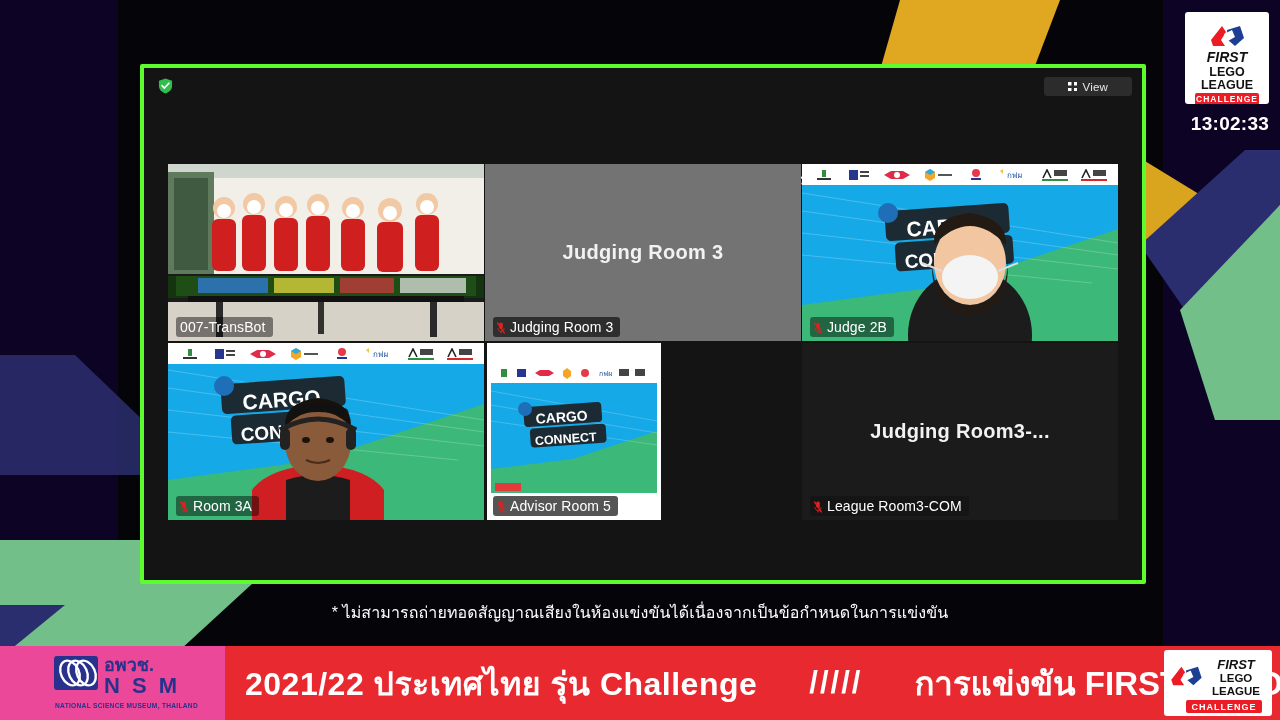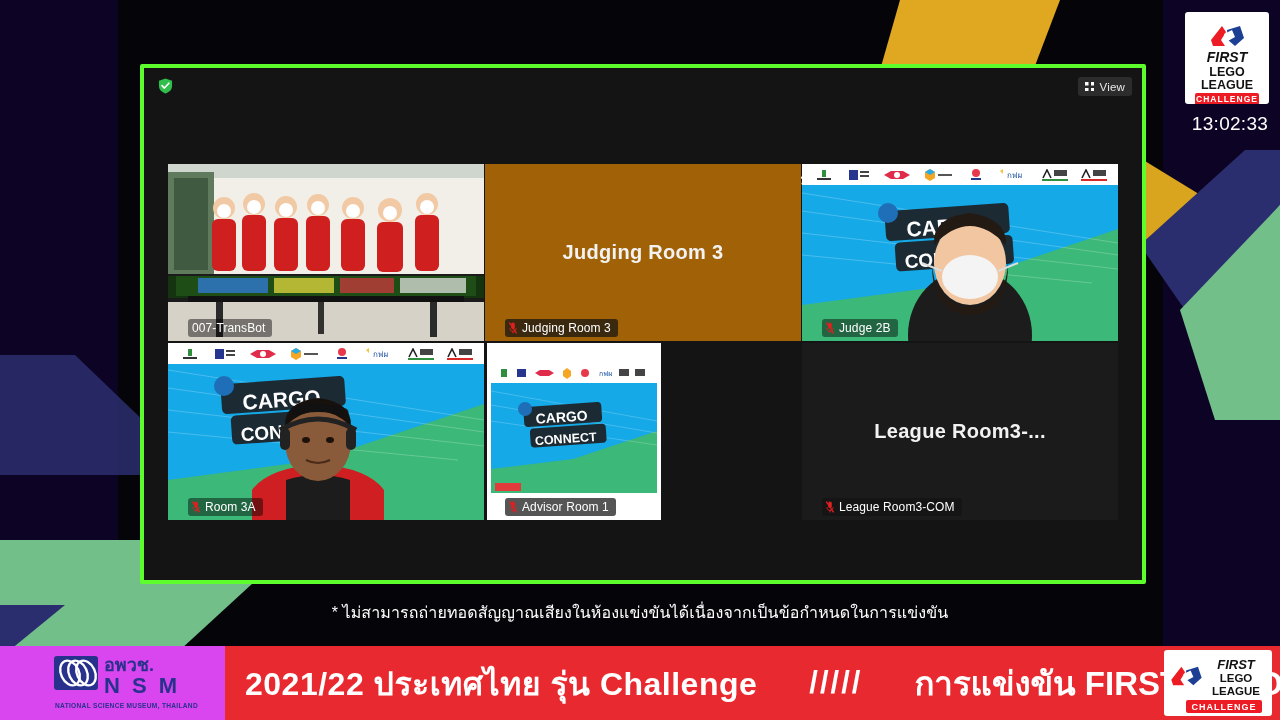--- a/index.html
+++ b/index.html
@@ -18,46 +18,46 @@
     background:#141414; border:4px solid #5dfc2d; border-radius:2px;
   }
   #zoom-topbar { position:absolute; left:0; top:0; right:0; height:38px; }
 
   .shield {
     position:absolute; left:14px; top:10px; width:15px; height:16px;
   }
   .viewbtn {
     position:absolute; right:10px; top:9px; height:19px;
     display:flex; align-items:center; gap:5px;
-    background:#2c2c2c; border-radius:3px; padding:0 7px;
+    background:#2c2c2c; border-radius:3px; padding:0 24px;
     color:#e8e8e8; font-size:11.5px; letter-spacing:.2px;
   }
   .grid-glyph { display:inline-block; width:9px; height:9px;
                 background:
                   linear-gradient(#fff,#fff) 0 0/3.5px 3.5px no-repeat,
                   linear-gradient(#fff,#fff) 5.5px 0/3.5px 3.5px no-repeat,
                   linear-gradient(#fff,#fff) 0 5.5px/3.5px 3.5px no-repeat,
                   linear-gradient(#fff,#fff) 5.5px 5.5px/3.5px 3.5px no-repeat; }
 
   #cursor { position:absolute; left:650px; top:101px; width:12px; height:18px; }
 
   
   #tile-grid {
     position:absolute; left:24px; top:96px; width:950px; height:358px;
     display:grid; grid-template-columns:repeat(3,316px); grid-template-rows:repeat(2,177px);
     gap:2px 1px;
   }
   .tile { position:relative; overflow:hidden; background:#161616; }
 
   .name-tag {
-    position:absolute; left:20px; bottom:4px; z-index:9;
+    position:absolute; left:8px; bottom:4px; z-index:9;
     display:flex; align-items:center; gap:5px;
     padding:2px 7px 2px 4px; border-radius:3px;
     background:rgba(20,20,20,.72); color:#fff;
-    font-size:12px; white-space:nowrap; letter-spacing:.1px;
+    font-size:14px; white-space:nowrap; letter-spacing:.1px;
   }
   .name-tag.plain { background:rgba(0,0,0,.45); }
   .mic-muted { width:8px; height:12px; flex:none; }
 
   .placeholder-name {
     position:absolute; inset:0; display:flex; align-items:center; justify-content:center;
     color:#f2f2f2; font-size:20px; font-weight:bold; letter-spacing:.3px;
   }
 
   
@@ -68,36 +68,36 @@
   
   .cc-bg { position:absolute; left:0; top:21px; right:0; bottom:0; }
 
   
   #footnote {
     position:absolute; left:0; top:600px; width:1280px; text-align:center;
     color:#ffffff; font-size:16px; letter-spacing:.1px;
   }
 
   
-  #banner { position:absolute; left:0; bottom:0; width:1280px; height:74px; background:#d946ef; }
+  #banner { position:absolute; left:0; bottom:0; width:1280px; height:74px; background:#ec4899; }
   #banner-red { position:absolute; left:225px; top:0; right:0; height:74px; background:#e8292f; }
   #nsm-logo { position:absolute; left:50px; top:6px; width:170px; height:62px; }
   #banner-text {
     position:absolute; left:245px; top:0; height:74px; right:0;
     display:flex; align-items:center; gap:52px; color:#fff; overflow:hidden;
   }
   .ban-main { font-size:32px; font-weight:bold; letter-spacing:.5px; white-space:nowrap; }
   .ban-slashes { font-size:31px; font-weight:bold; letter-spacing:2px; }
   .ban-marquee { font-size:33px; font-weight:bold; white-space:nowrap; }
 
   
   #fll-logo-top { position:absolute; left:1185px; top:12px; width:84px; height:92px; }
   #fll-logo-banner { position:absolute; right:8px; bottom:4px; width:108px; height:66px; }
   #clock { position:absolute; left:1186px; top:113px; width:88px; text-align:center;
-           color:#ffffff; font-size:19px; font-weight:normal; letter-spacing:.3px; }
+           color:#ffffff; font-size:19px; font-weight:bold; letter-spacing:.3px; }
 </style>
 </head>
 <body>
 
 <div id="stage">
 
   <div class="bg">
     <svg viewBox="0 0 1280 720" xmlns="http://www.w3.org/2000/svg">
       <rect x="0" y="0" width="1280" height="720" fill="#0d0425"></rect>
 
@@ -190,21 +190,21 @@
 
           <rect x="48" y="138" width="7" height="35" fill="#2a2a2a"></rect>
           <rect x="262" y="138" width="7" height="35" fill="#2a2a2a"></rect>
           <rect x="150" y="138" width="6" height="32" fill="#33312e"></rect>
         </svg>
         <div class="name-tag plain">
           <span>007-TransBot</span>
         </div>
       </div>
 
-      <div class="tile" style="background:#a16207;">
+      <div class="tile" style="background:#737373;">
         <div class="placeholder-name">Judging Room 3</div>
         <div class="name-tag">
           <span class="mic-muted">
             <svg viewBox="0 0 8 12" xmlns="http://www.w3.org/2000/svg">
               <rect x="2.2" y="0.5" width="3.6" height="6.6" rx="1.8" fill="#e02020"></rect>
               <path d="M1 6.2 C1 8.3 2.3 9.4 4 9.4 C5.7 9.4 7 8.3 7 6.2" stroke="#e02020" stroke-width="1" fill="none"></path>
               <line x1="4" y1="9.4" x2="4" y2="11.4" stroke="#e02020" stroke-width="1"></line>
               <line x1="0.4" y1="0.6" x2="7.6" y2="11.4" stroke="#e02020" stroke-width="1.3"></line>
             </svg>
           </span>
@@ -410,26 +410,26 @@
         </div>
         <div class="name-tag">
           <span class="mic-muted">
             <svg viewBox="0 0 8 12" xmlns="http://www.w3.org/2000/svg">
               <rect x="2.2" y="0.5" width="3.6" height="6.6" rx="1.8" fill="#e02020"></rect>
               <path d="M1 6.2 C1 8.3 2.3 9.4 4 9.4 C5.7 9.4 7 8.3 7 6.2" stroke="#e02020" stroke-width="1" fill="none"></path>
               <line x1="4" y1="9.4" x2="4" y2="11.4" stroke="#e02020" stroke-width="1"></line>
               <line x1="0.4" y1="0.6" x2="7.6" y2="11.4" stroke="#e02020" stroke-width="1.3"></line>
             </svg>
           </span>
-          <span>Advisor Room 1</span>
+          <span>Advisor Room 5</span>
         </div>
       </div>
 
       <div class="tile" style="background:#1b1b1b;">
-        <div class="placeholder-name">League  Room3-...</div>
+        <div class="placeholder-name">Judging  Room3-...</div>
         <div class="name-tag">
           <span class="mic-muted">
             <svg viewBox="0 0 8 12" xmlns="http://www.w3.org/2000/svg">
               <rect x="2.2" y="0.5" width="3.6" height="6.6" rx="1.8" fill="#e02020"></rect>
               <path d="M1 6.2 C1 8.3 2.3 9.4 4 9.4 C5.7 9.4 7 8.3 7 6.2" stroke="#e02020" stroke-width="1" fill="none"></path>
               <line x1="4" y1="9.4" x2="4" y2="11.4" stroke="#e02020" stroke-width="1"></line>
               <line x1="0.4" y1="0.6" x2="7.6" y2="11.4" stroke="#e02020" stroke-width="1.3"></line>
             </svg>
           </span>
           <span>League Room3-COM</span>

